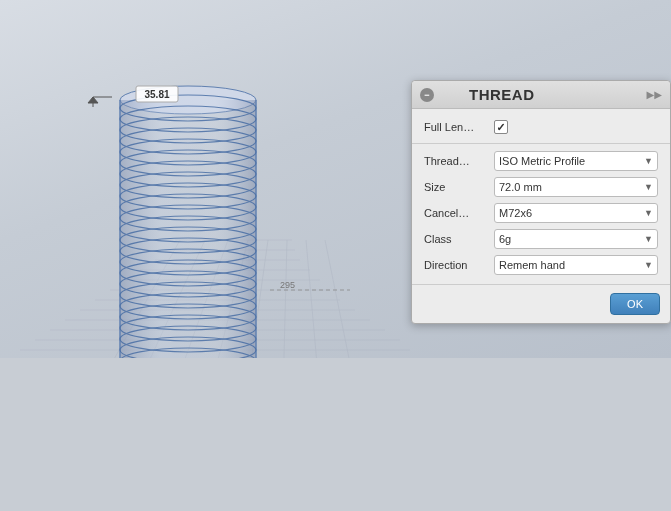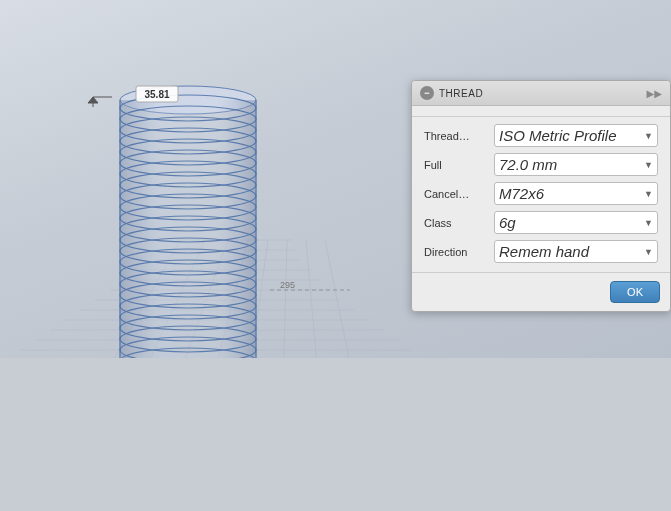--- a/index.html
+++ b/index.html
@@ -58,24 +58,25 @@
       border-radius: 50%;
       display: flex;
       align-items: center;
       justify-content: center;
       font-size: 9px;
       color: white;
       font-weight: bold;
     }
 
     #panel-title {
-      font-size: 10px;
-      font-weight: normal;
+      font-size: 15px;
+      font-weight: bold;
       color: #333;
       letter-spacing: 0.5px;
+      margin-left: 30px;
     }
 
     .chevron-right {
       color: #888;
       font-size: 10px;
     }
 
     #panel-body {
       padding: 6px 0;
     }
@@ -148,23 +149,22 @@
       border: 1px solid #bbb;
       border-radius: 3px;
       padding: 2px 4px;
       cursor: pointer;
       flex: 1;
       justify-content: space-between;
       min-height: 20px;
     }
 
     .dropdown-text {
-      font-size: 15px;
-      color: #333;
-      font-style: italic;
+      font-size: 11px;
+      color: #333;
     }
 
     .dropdown-arrow {
       color: #666;
       font-size: 9px;
       margin-left: 4px;
     }
 
     
     .divider {
@@ -311,35 +311,41 @@
       <div class="header-icon">−</div>
       <span id="panel-title">THREAD</span>
     </div>
     <span class="chevron-right">▶▶</span>
   </div>
 
   <div id="panel-body">
 
 
 
+    <div class="panel-row">
+      <span class="row-label">Full Len…</span>
+      <div class="row-value">
+        <div class="checkbox checked"></div>
+      </div>
+    </div>
 
     <div class="divider"></div>
 
     <div class="panel-row">
       <span class="row-label">Thread…</span>
       <div class="row-value">
         <div class="dropdown">
           <span class="dropdown-text">ISO Metric Profile</span>
           <span class="dropdown-arrow">▼</span>
         </div>
       </div>
     </div>
 
     <div class="panel-row">
-      <span class="row-label">Full</span>
+      <span class="row-label">Size</span>
       <div class="row-value">
         <div class="dropdown">
           <span class="dropdown-text">72.0 mm</span>
           <span class="dropdown-arrow">▼</span>
         </div>
       </div>
     </div>
 
     <div class="panel-row">
       <span class="row-label">Cancel…</span>

